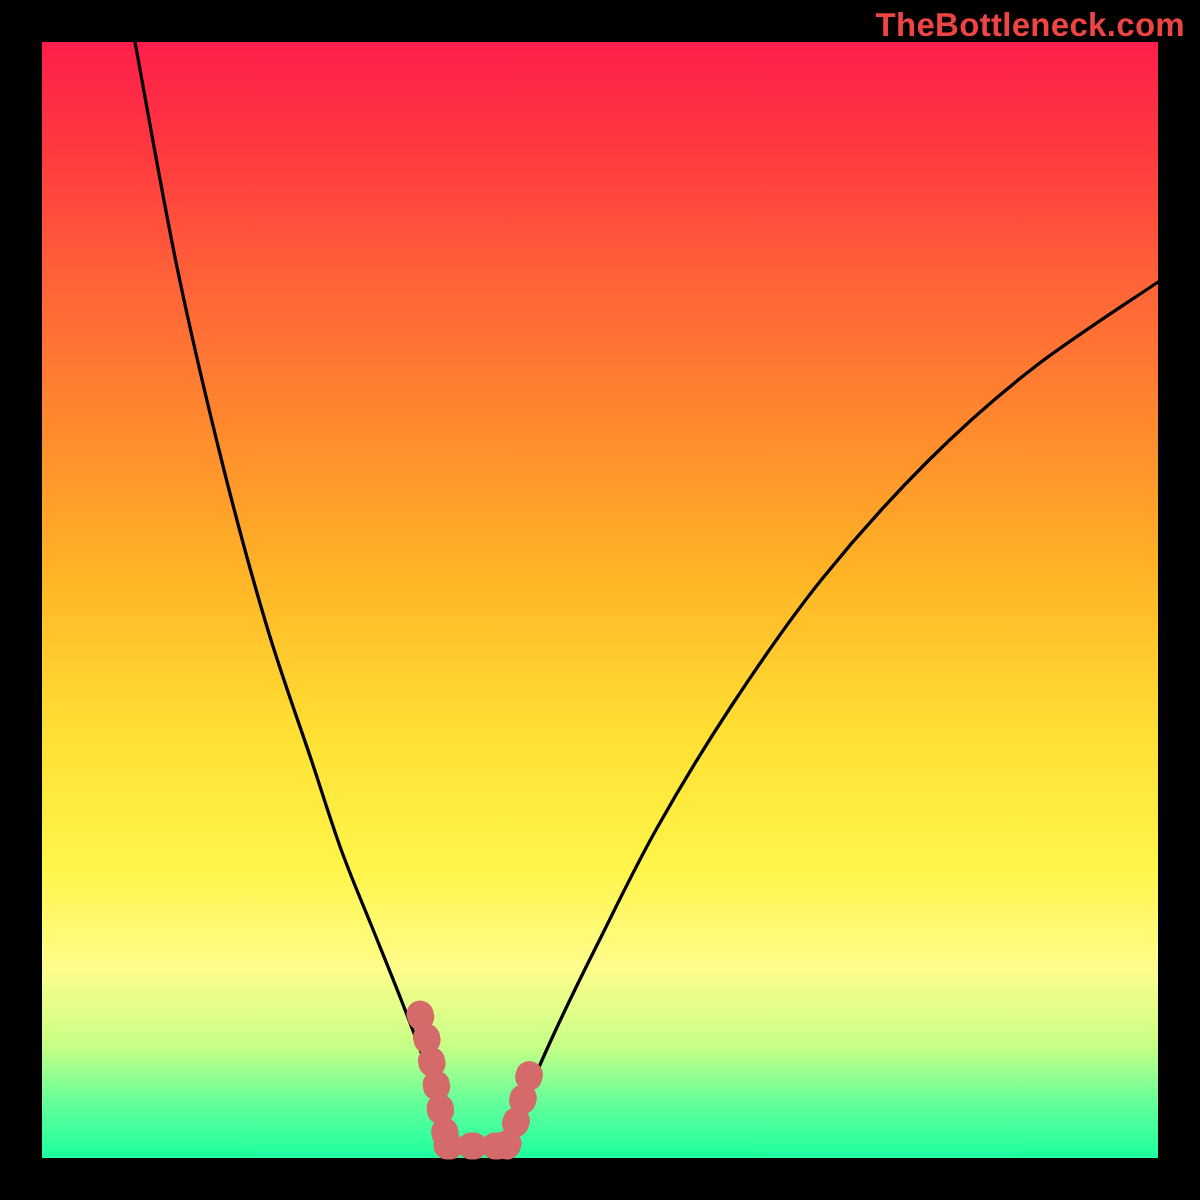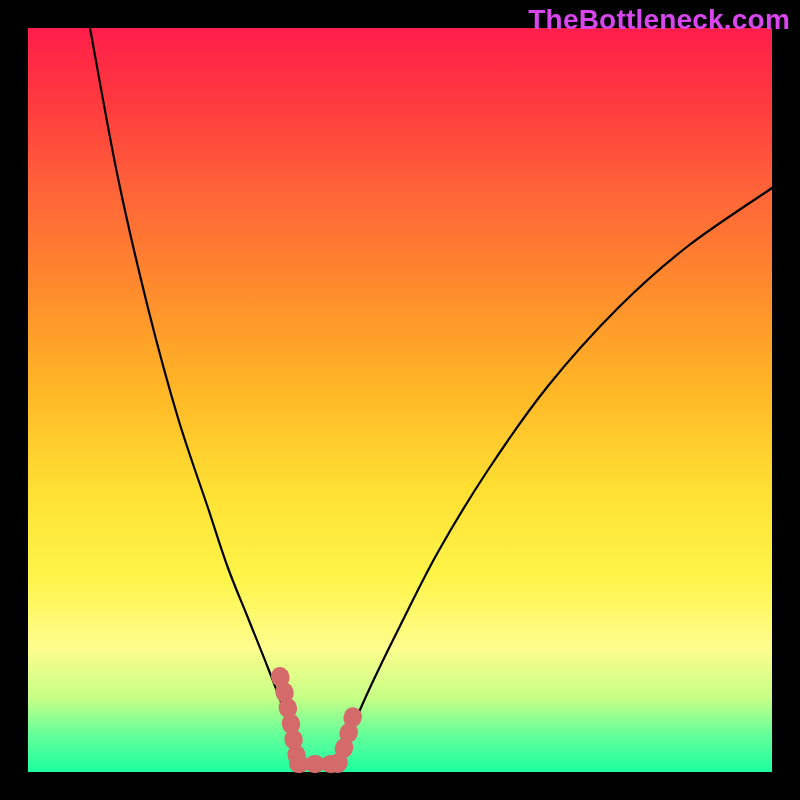--- a/index.html
+++ b/index.html
@@ -8,23 +8,23 @@
     position: relative;
     width: 800px;
     height: 800px;
     background: #000;
   }
   .watermark {
     position: absolute;
     top: 4px;
     right: 10px;
     font-family: Arial, Helvetica, sans-serif;
-    font-size: 28px;
+    font-size: 22px;
     font-weight: 600;
-    color: #d946ef;
+    color: #ef4444;
     letter-spacing: 0.2px;
     z-index: 10;
   }
   .plot {
     position: absolute;
     left: 28px;
     top: 28px;
     width: 744px;
     height: 744px;
     background: linear-gradient(to bottom,

